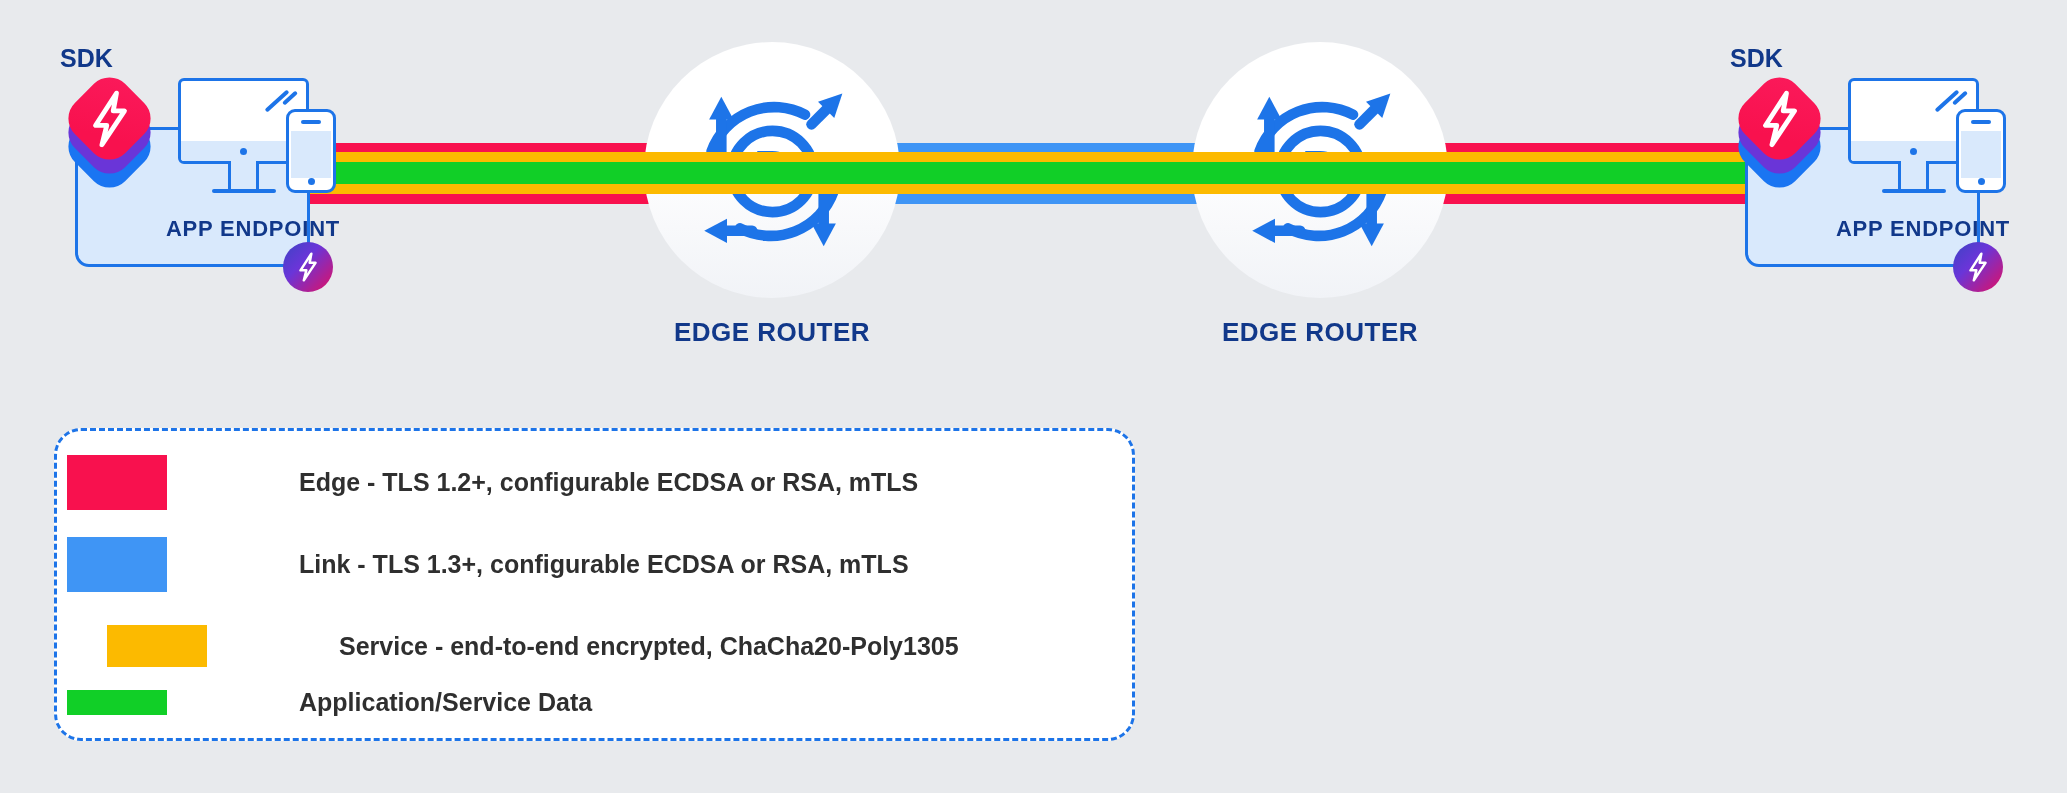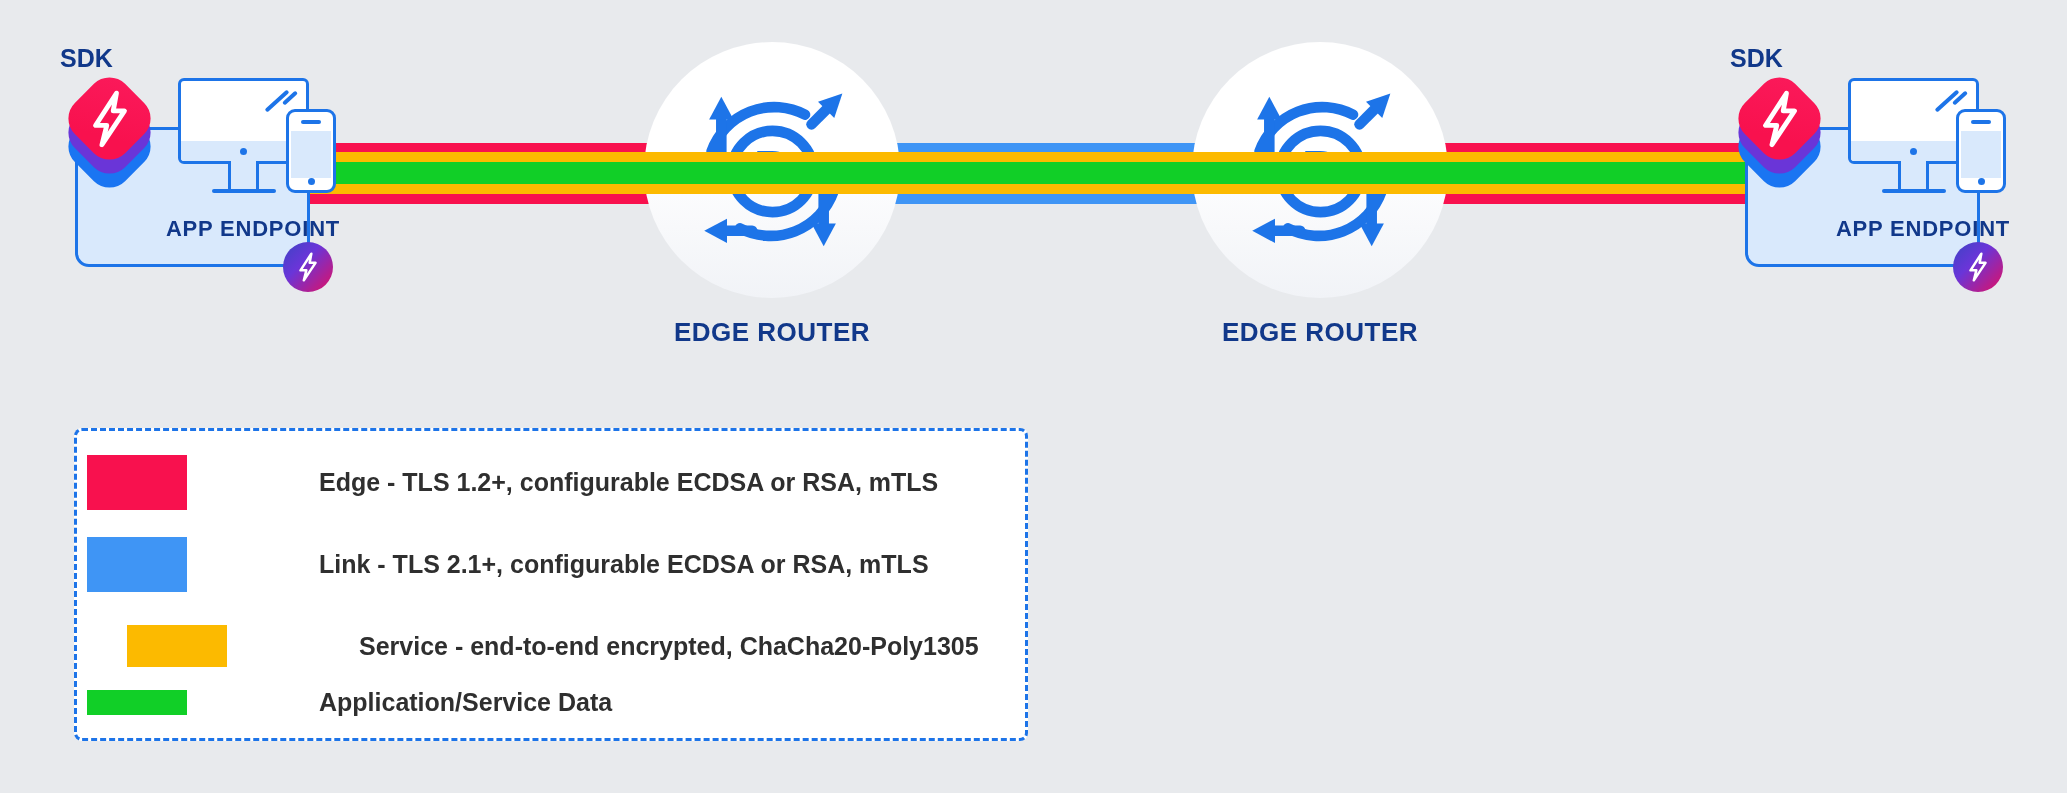--- a/index.html
+++ b/index.html
@@ -83,22 +83,22 @@
 
   .badge{
     position:absolute;left:283px;top:242px;width:50px;height:50px;border-radius:50%;
     background:linear-gradient(135deg,#3d43c4 0%,var(--purple) 40%,#e20f62 100%);
     display:flex;align-items:center;justify-content:center;
   }
   .badge svg{width:22px;height:30px;}
 
   
   .legend{
-    position:absolute;left:74px;top:428px;width:954px;height:313px;box-sizing:border-box;
-    background:#fff;border:3px dashed var(--blue);border-radius:8px;z-index:5;
+    position:absolute;left:54px;top:428px;width:1081px;height:313px;box-sizing:border-box;
+    background:#fff;border:3px dashed var(--blue);border-radius:27px;z-index:5;
   }
   .legend-row{position:absolute;left:10px;right:10px;display:flex;align-items:center;}
   .legend-swatch{width:100px;flex:0 0 100px;}
   .legend-text{margin-left:132px;color:var(--legend_text);font-size:25px;font-weight:600;white-space:nowrap;}
 
   svg text{font-family:"DejaVu Sans","Liberation Sans",sans-serif;}
 </style>
 </head>
 <body>
 
@@ -223,21 +223,21 @@
     </div>
   </div>
 
   <div class="legend">
     <div class="legend-row" style="top: 24px; height: 55px;">
       <div class="legend-swatch" style="background: rgb(248, 17, 78); height: 55px;"></div>
       <div class="legend-text">Edge - TLS 1.2+, configurable ECDSA or RSA, mTLS</div>
     </div>
     <div class="legend-row" style="top: 106px; height: 55px;">
       <div class="legend-swatch" style="background: rgb(63, 149, 245); height: 55px;"></div>
-      <div class="legend-text">Link - TLS 2.1+, configurable ECDSA or RSA, mTLS</div>
+      <div class="legend-text">Link - TLS 1.3+, configurable ECDSA or RSA, mTLS</div>
     </div>
     <div class="legend-row" style="top: 194px; height: 42px; margin-left: 40px;">
       <div class="legend-swatch" style="background: rgb(252, 186, 0); height: 42px;"></div>
       <div class="legend-text">Service - end-to-end encrypted, ChaCha20-Poly1305</div>
     </div>
     <div class="legend-row" style="top: 259px; height: 25px;">
       <div class="legend-swatch" style="background: rgb(17, 207, 39); height: 25px;"></div>
       <div class="legend-text">Application/Service Data</div>
     </div>
   </div>

